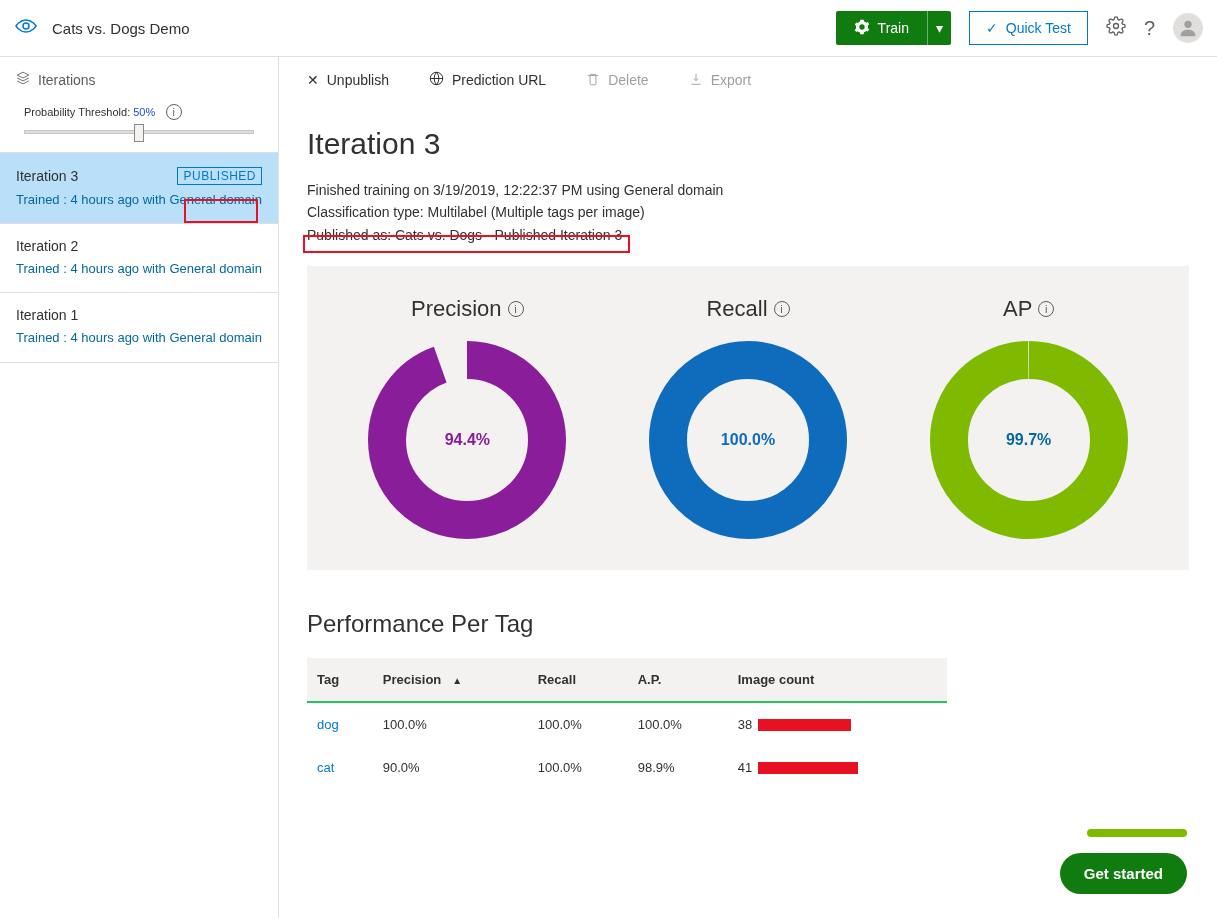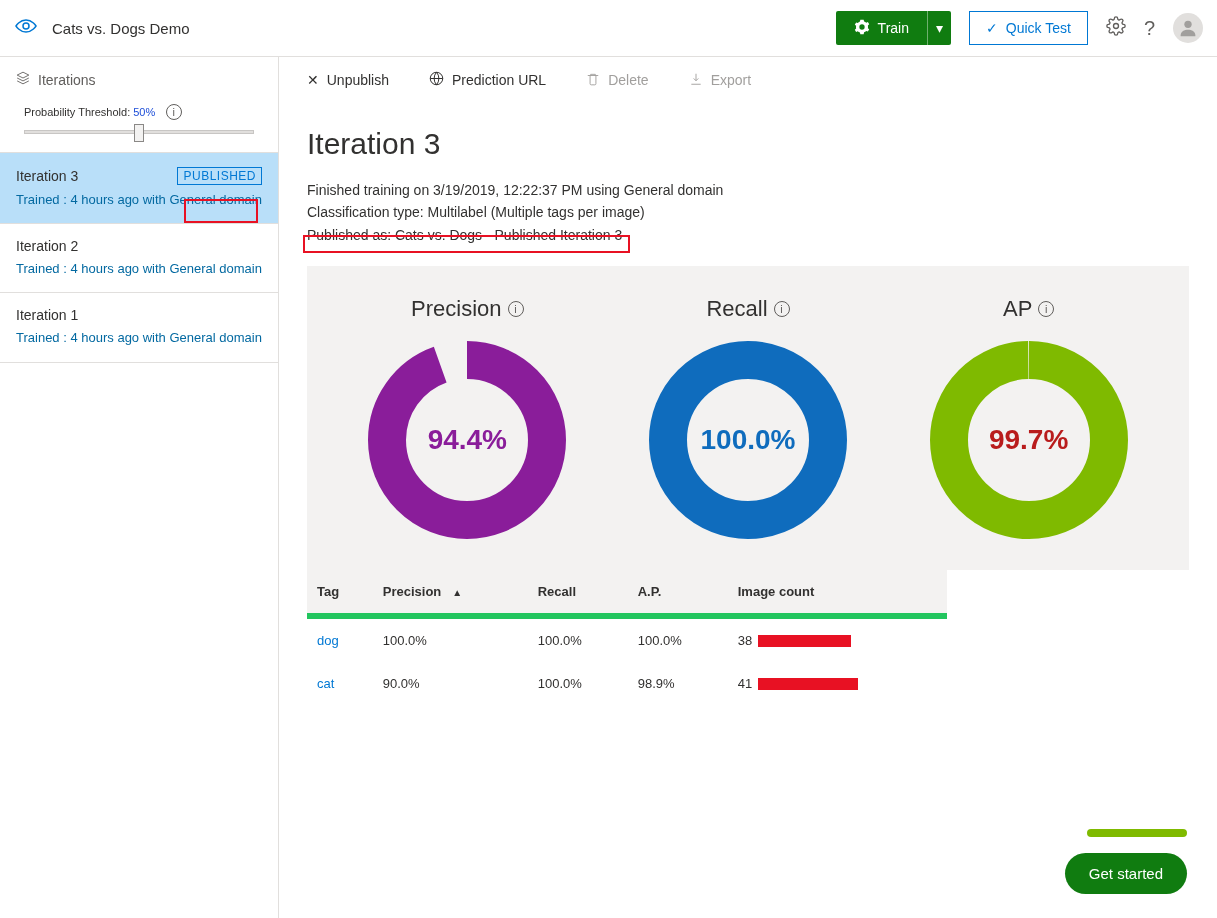--- a/index.html
+++ b/index.html
@@ -38,32 +38,32 @@
   .action-row .act.disabled{color:#a19f9d;cursor:default}
   .content{padding:0 28px}
   h1.iter-title{font-size:30px;font-weight:400;margin:24px 0 18px}
   .meta p{font-size:14px;line-height:1.6}
   .meta b{font-weight:400}
   .pub-as{display:inline-block;font-size:14px}
   .metric-panel{background:#f3f2f1;margin-top:20px;padding:30px 20px;display:flex;justify-content:space-around}
   .metric{width:250px;text-align:center}
   .metric-title{font-size:22px;font-weight:400;color:#323130;margin-bottom:18px;display:inline-flex;align-items:center;gap:6px}
   .donut-wrap{position:relative;width:200px;height:200px;margin:0 auto}
-  .donut-val{position:absolute;inset:0;display:flex;align-items:center;justify-content:center;font-size:28px;font-weight:600}
+  .donut-val{position:absolute;inset:0;display:flex;align-items:center;justify-content:center;font-size:16px;font-weight:600}
   .ppt-title{font-size:24px;font-weight:400;margin:40px 0 20px}
   table.perf{width:640px;border-collapse:collapse;font-size:13px}
-  table.perf th{text-align:left;font-weight:600;padding:14px 10px;background:#f3f2f1;border-bottom:6px solid #22c55e}
+  table.perf th{text-align:left;font-weight:600;padding:14px 10px;background:#f3f2f1;border-bottom:2px solid #22c55e}
   table.perf td{padding:14px 10px}
   .tag-link{color:#0078d4;cursor:pointer}
   .bar-cell{display:flex;align-items:center;gap:6px}
   .bar{height:12px;background:#e81123}
   .sort{font-size:10px}
   .getstart{position:absolute;right:30px;bottom:24px;text-align:right}
   .gs-line{width:100px;height:8px;background:#7fba00;border-radius:4px;margin-bottom:16px;margin-left:auto}
-  .gs-btn{background:#107c10;color:#fff;border:none;border-radius:22px;padding:12px 24px;font-size:15px;font-weight:400;cursor:pointer}
+  .gs-btn{background:#107c10;color:#fff;border:none;border-radius:22px;padding:12px 24px;font-size:15px;font-weight:700;cursor:pointer}
   .info-icon{display:inline-flex;width:16px;height:16px;border:1px solid #605e5c;border-radius:50%;align-items:center;justify-content:center;font-size:11px;color:#605e5c;font-style:normal}
 </style>
 </head>
 <body>
 
 <div class="topbar">
   <span class="logo-eye">
     <svg width="24" height="24" viewBox="0 0 24 24" fill="none" stroke="currentColor" stroke-width="1.5">
         <path d="M2 12s3.5-6 10-6 10 6 10 6-3.5 6-10 6-10-6-10-6z"></path>
         <circle cx="12" cy="12" r="3"></circle>
@@ -180,23 +180,24 @@
                 <circle cx="100" cy="100" r="80" fill="none" stroke="#f3f2f1" stroke-width="38"></circle>
                 <circle cx="100" cy="100" r="80" fill="none" stroke="#8a1d9a" stroke-width="38" stroke-dasharray="474.5061543982024 502.6548245743669" transform="rotate(-90 100 100)"></circle>
               </svg><div class="donut-val" style="color:#8a1d9a">94.4%</div></div></div>
           <div class="metric"><div class="metric-title">Recall <i class="info-icon">i</i></div><div class="donut-wrap"><svg width="200" height="200" viewBox="0 0 200 200">
                 <circle cx="100" cy="100" r="80" fill="none" stroke="#f3f2f1" stroke-width="38"></circle>
                 <circle cx="100" cy="100" r="80" fill="none" stroke="#0f6cbd" stroke-width="38" stroke-dasharray="502.6548245743669 502.6548245743669" transform="rotate(-90 100 100)"></circle>
               </svg><div class="donut-val" style="color:#0f6cbd">100.0%</div></div></div>
           <div class="metric"><div class="metric-title">AP <i class="info-icon">i</i></div><div class="donut-wrap"><svg width="200" height="200" viewBox="0 0 200 200">
                 <circle cx="100" cy="100" r="80" fill="none" stroke="#f3f2f1" stroke-width="38"></circle>
                 <circle cx="100" cy="100" r="80" fill="none" stroke="#7fba00" stroke-width="38" stroke-dasharray="501.1468601006438 502.6548245743669" transform="rotate(-90 100 100)"></circle>
-              </svg><div class="donut-val" style="color:#b91c1c">99.7%</div></div></div>
-        </div>
-
+              </svg><div class="donut-val" style="color:#0369a1">99.7%</div></div></div>
+        </div>
+
+      <h2 class="ppt-title">Performance Per Tag</h2>
       <table class="perf">
         <thead>
             <tr>
           <th>Tag</th>
           <th><span>Precision</span>&nbsp;&nbsp;&nbsp;<span class="sort">▲</span></th>
           <th>Recall</th>
           <th>A.P.</th>
           <th>Image count</th>
         </tr>
           </thead>

